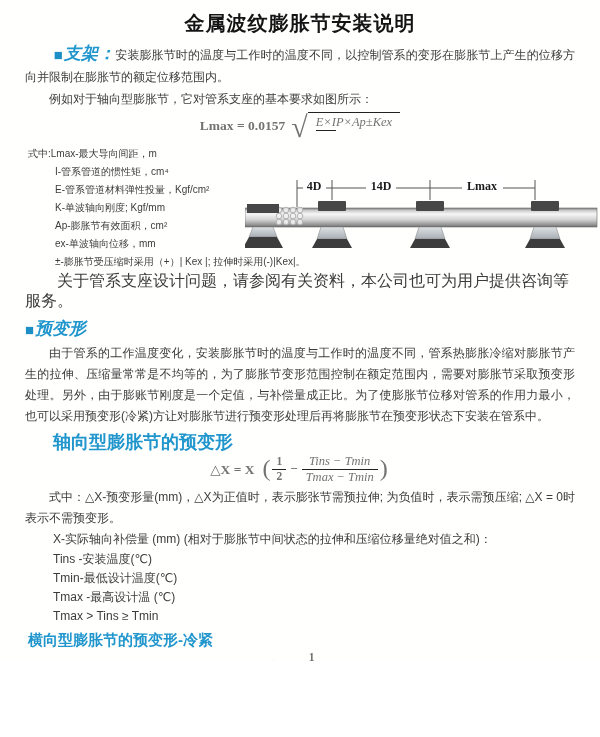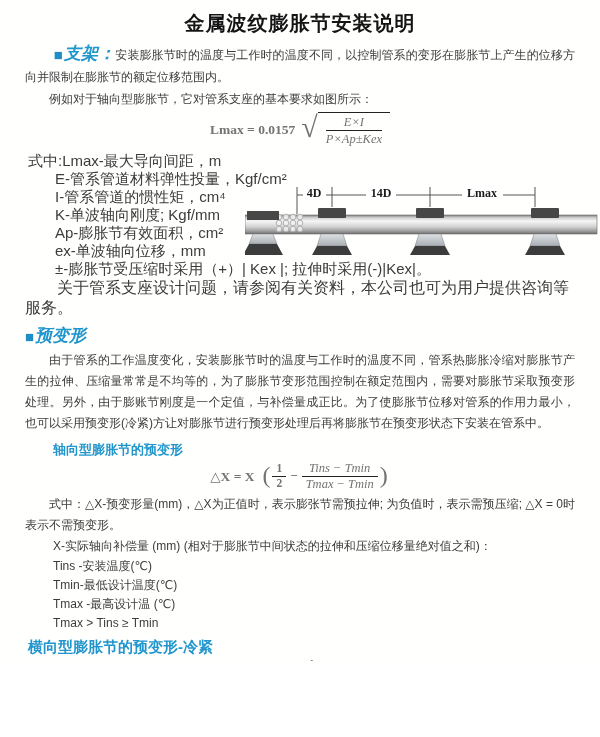--- a/index.html
+++ b/index.html
@@ -7,44 +7,44 @@
         font-family:"Liberation Sans","DejaVu Sans",sans-serif;color:#3c3c3c;}
   .inner{padding:0 25px;}
   h1.title{margin:0;padding:10px 0 6px;text-align:center;font-size:20px;font-weight:bold;
            color:#141414;letter-spacing:1px;}
   .p-body{font-size:12px;line-height:22px;margin:0;text-align:justify;}
   .p-support{text-indent:2.4em;}
   .ti{text-indent:2em;}
   .sq{color:#1e8fc6;font-size:15px;margin-right:1px;vertical-align:-1px;}
   .sec-label{color:#2096cd;font-size:17px;font-weight:bold;font-style:italic;}
   .sec2-head{margin:6px 0 2px;line-height:23px;}
-  .sub-head{color:#2096cd;font-size:13px;font-weight:bold;margin:6px 0 2px 28px;line-height:19px;}
+  .sub-head{color:#2096cd;font-size:18px;font-weight:bold;margin:6px 0 2px 28px;line-height:19px;}
   .sub-head2{color:#2096cd;font-size:15px;font-weight:bold;margin:4px 0 0 3px;line-height:19px;}
 
   
   .formula-row{display:flex;justify-content:center;align-items:center;margin:2px 0;
                font-family:"Liberation Serif","DejaVu Serif",serif;color:#737373;}
   .f-pre{font-weight:bold;font-size:13.5px;margin-right:6px;white-space:pre;}
   .f-post{font-weight:bold;font-style:italic;font-size:13.5px;margin-left:5px;}
   .frac{display:inline-flex;flex-direction:column;text-align:center;font-size:12.5px;
         line-height:1.2;font-style:italic;}
   .frac .num{border-bottom:1px solid #222;padding:0 4px;}
   .frac .den{padding:0 4px;}
   .frac.upright{font-style:normal;font-size:11.5px;font-weight:bold;}
   .paren{font-size:24px;font-weight:normal;padding:0 2px;transform:translateY(-1px);}
   .minus{font-size:13px;margin:0 4px;font-weight:bold;}
   .sqrt{display:inline-flex;align-items:flex-start;}
   .sqrt-sign{font-size:30px;line-height:0.95;font-style:normal;transform:translateY(1px);}
-  .radicand{border-top:1.4px solid #222;display:flex;flex-direction:column;text-align:center;
+  .radicand{border-top:1.4px solid #222;display:flex;flex-direction:row;text-align:center;
             font-style:italic;font-size:12.5px;line-height:1.3;padding:1px 8px 0;}
   .radicand .rnum{border-bottom:1px solid #222;}
 
   
   .defs-wrap{position:relative;margin-top:4px;}
-  .defs{font-size:15px;line-height:18px;}
+  .defs{font-size:10px;line-height:18px;}
   .defs .d0{margin-left:3px;}
   .defs .di{margin-left:30px;}
   .note{font-size:16px;line-height:20px;text-indent:2em;margin:0;}
   .diagram{position:absolute;left:220px;top:30px;width:355px;height:95px;}
 
   .pl{padding-left:28px;}
   .item{font-size:12px;line-height:19px;padding-left:28px;}
   .p3{font-size:12px;line-height:20px;padding-left:28px;}
   .final-line{font-size:12px;line-height:20px;padding-left:30px;}
   .ax-p1{line-height:21px;}
@@ -69,22 +69,22 @@
         <span class="radicand">
           <span class="rnum">E×I</span>
           <span class="rden">P×Ap±Kex</span>
         </span>
       </span>
     </div>
 
     <div class="defs-wrap">
       <div class="defs">
         <div class="d0">式中:Lmax-最大导向间距，m</div>
+        <div class="di">I-管系管道的惯性矩，cm⁴</div>
         <div class="di">E-管系管道材料弹性投量，Kgf/cm²</div>
-        <div class="di">I-管系管道的惯性矩，cm⁴</div>
         <div class="di">K-单波轴向刚度; Kgf/mm</div>
         <div class="di">Ap-膨胀节有效面积，cm²</div>
         <div class="di">ex-单波轴向位移，mm</div>
         <div class="di">±-膨胀节受压缩时采用（+）| Kex |; 拉伸时采用(-)|Kex|。</div>
       </div>
 
       <svg class="diagram" viewBox="0 0 355 95">
         <defs>
           <linearGradient id="pipeG" x1="0" y1="0" x2="0" y2="1">
             <stop offset="0" stop-color="#7d7d7d"></stop>

